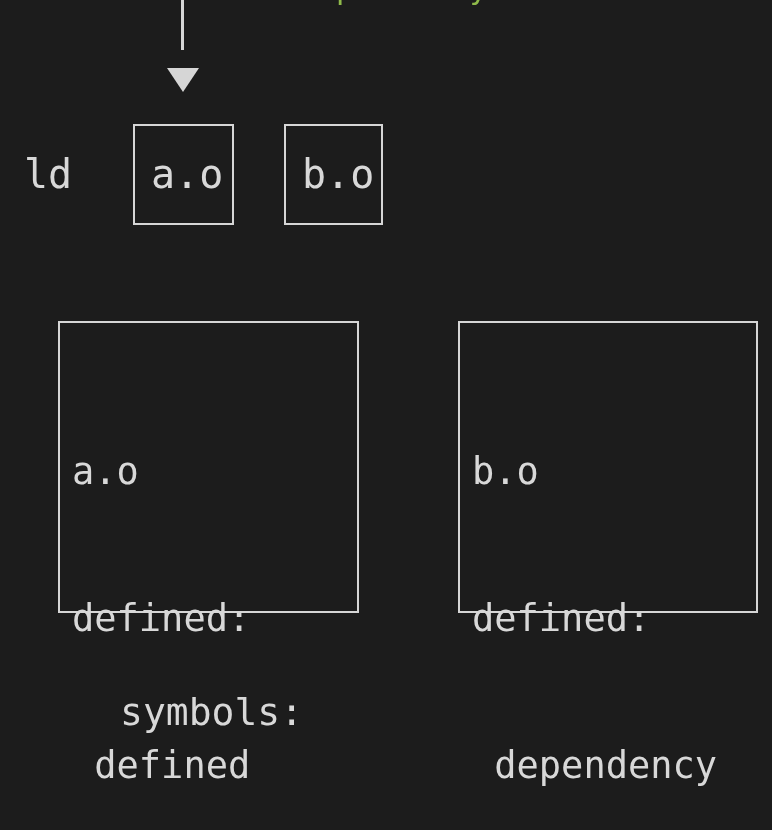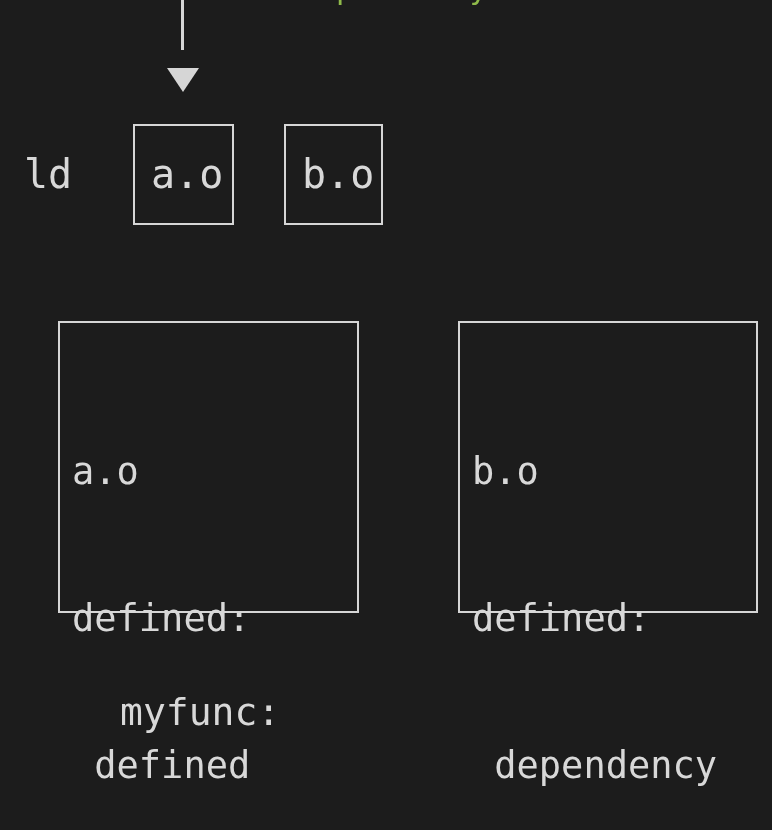--- a/index.html
+++ b/index.html
@@ -167,15 +167,15 @@
   </div>
 
   <div class="symbol-panel" id="panel-bo">
     <div class="panel-lines">
       <span class="line">b.o</span>
       <span class="line">defined:</span>
       <span class="line"> dependency</span>
     </div>
   </div>
 
-  <p class="caption">myfunc:</p>
+  <p class="caption">symbols:</p>
 
 </div>
 
 </body></html>

